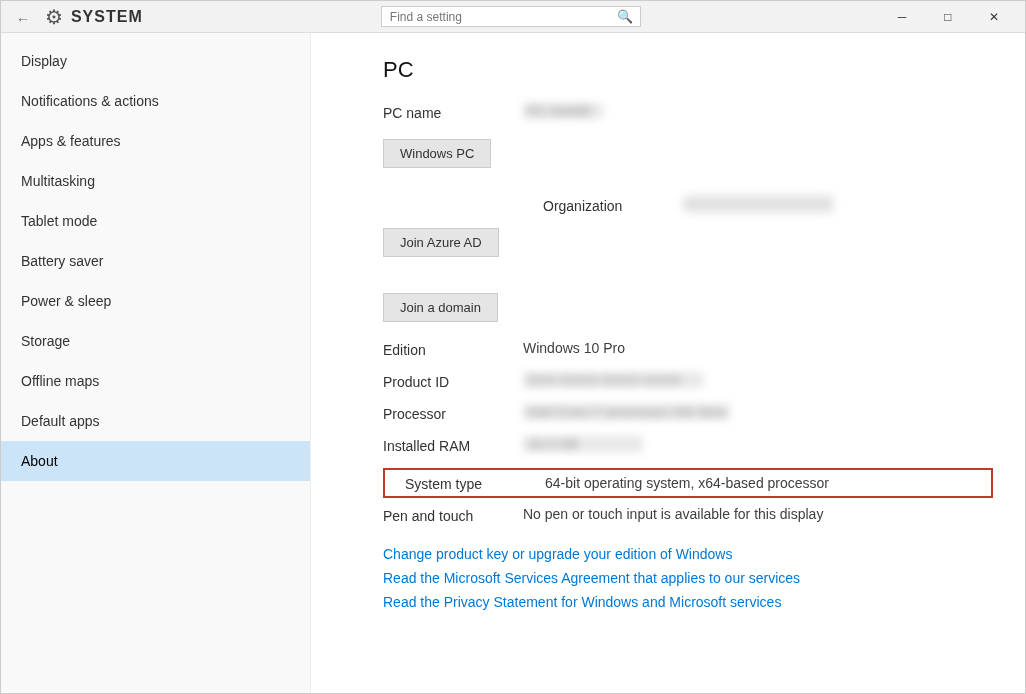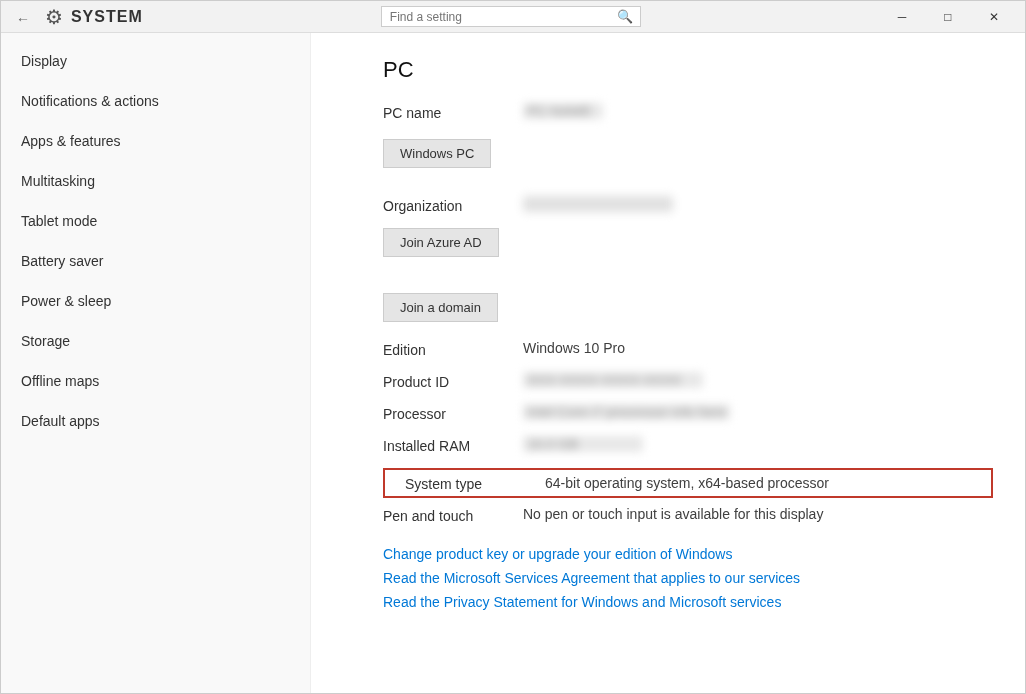--- a/index.html
+++ b/index.html
@@ -193,20 +193,21 @@
       font-size: 13px;
       color: #333;
       cursor: pointer;
       margin-bottom: 12px;
       margin-top: 4px;
       display: inline-block;
     }
 
     .org-section {
       margin-bottom: 4px;
+      justify-content: center;
     }
 
     .highlighted-row {
       border: 2px solid #c0392b;
       padding: 4px 20px;
       display: flex;
       align-items: center;
       margin-bottom: 8px;
     }
 
@@ -258,20 +259,21 @@
       <div class="sidebar-item">Display</div>
       <div class="sidebar-item">Notifications &amp; actions</div>
       <div class="sidebar-item">Apps &amp; features</div>
       <div class="sidebar-item">Multitasking</div>
       <div class="sidebar-item">Tablet mode</div>
       <div class="sidebar-item">Battery saver</div>
       <div class="sidebar-item">Power &amp; sleep</div>
       <div class="sidebar-item">Storage</div>
       <div class="sidebar-item">Offline maps</div>
       <div class="sidebar-item">Default apps</div>
+      <div class="sidebar-item active">About</div>
     </div>
 
     <div class="main-content">
       <div class="section-title">PC</div>
 
       <div class="info-row">
         <span class="info-label">PC name</span>
         <span class="info-value blurred">PC-NAME</span>
       </div>
       <div style="margin-bottom: 16px;">

